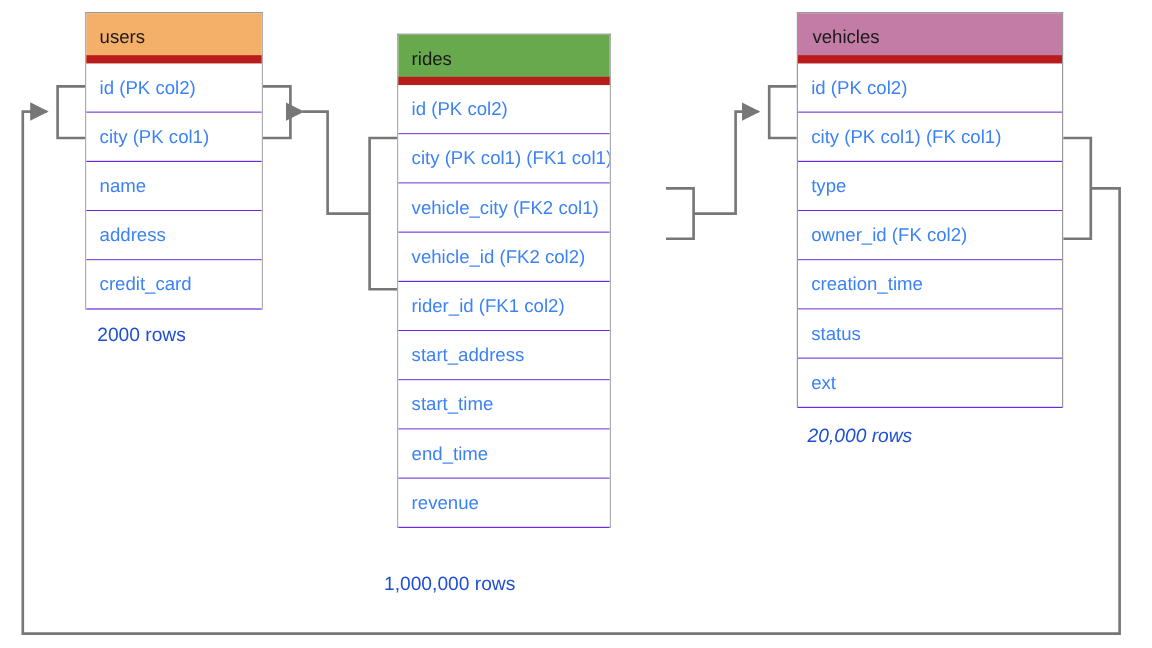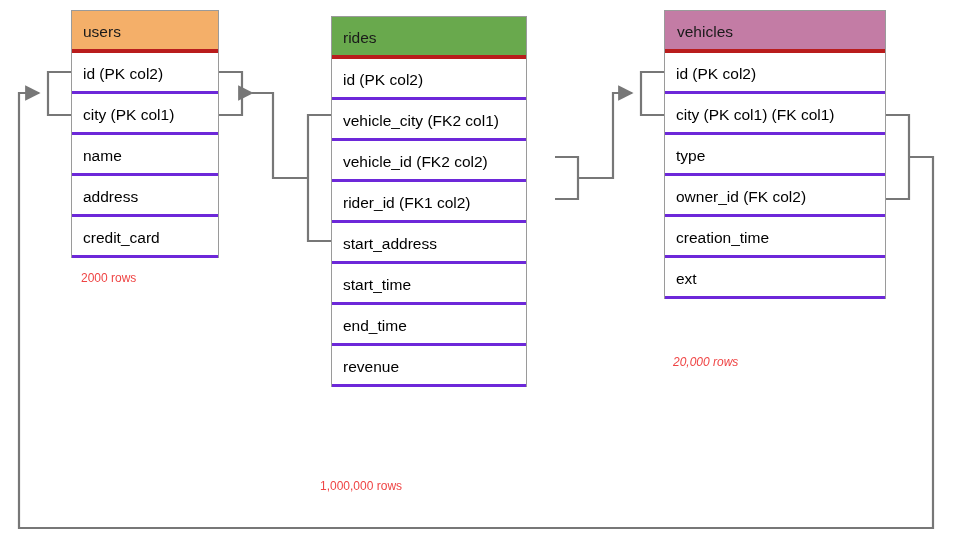--- a/index.html
+++ b/index.html
@@ -30,40 +30,40 @@
     border: 1px solid #9a9a9a;
     border-bottom: none;
   }
   .tbl-header {
     box-sizing: border-box;
     height: 42px;
     line-height: 42px;
     padding: 0 0 0 11px;
     font-size: 15.5px;
     color: #1a1a1a;
-    border-bottom: 4px solid #b91c1c;
+    border-bottom: 7px solid #b91c1c;
     white-space: nowrap;
     overflow: hidden;
   }
   .tbl-row {
     box-sizing: border-box;
     height: 41px;
     line-height: 41px;
     padding: 0 0 0 11px;
     font-size: 15.5px;
-    color: #000000;
+    color: #3b82f6;
     background: #ffffff;
-    border-bottom: 3px solid #6d28d9;
+    border-bottom: 1px solid #6d28d9;
     white-space: nowrap;
     overflow: hidden;
   }
   .row-count {
     position: absolute;
-    font-size: 12px;
-    color: #ef4444;
+    font-size: 16px;
+    color: #1d4ed8;
     white-space: nowrap;
   }
 </style>
 </head>
 <body>
 
 <div id="canvas">
 
   <svg id="wires" viewBox="0 0 960 540" width="960" height="540">
     <defs>
@@ -100,37 +100,39 @@
   <div class="table" style="left:71px; top:10px; width:148px;">
     <div class="tbl-header" style="background:#f4af69;">users</div>
     <div class="tbl-row">id (PK col2)</div>
     <div class="tbl-row">city (PK col1)</div>
     <div class="tbl-row">name</div>
     <div class="tbl-row">address</div>
     <div class="tbl-row">credit_card</div>
   </div>
   <div class="row-count" style="left:81px; top:271px;">2000 rows</div>
 
-  <div class="table" style="left:331px; top:16px; width:196px;">
+  <div class="table" style="left:331px; top:28px; width:178px;">
     <div class="tbl-header" style="background:#69a94d;">rides</div>
     <div class="tbl-row">id (PK col2)</div>
+    <div class="tbl-row">city (PK col1) (FK1 col1)</div>
     <div class="tbl-row">vehicle_city (FK2 col1)</div>
     <div class="tbl-row">vehicle_id (FK2 col2)</div>
     <div class="tbl-row">rider_id (FK1 col2)</div>
     <div class="tbl-row">start_address</div>
     <div class="tbl-row">start_time</div>
     <div class="tbl-row">end_time</div>
     <div class="tbl-row">revenue</div>
   </div>
   <div class="row-count" style="left:320px; top:479px;">1,000,000 rows</div>
 
   <div class="table" style="left:664px; top:10px; width:222px;">
     <div class="tbl-header" style="background:#c37ca5;padding-left:12px;">vehicles</div>
     <div class="tbl-row">id (PK col2)</div>
     <div class="tbl-row">city (PK col1) (FK col1)</div>
     <div class="tbl-row">type</div>
     <div class="tbl-row">owner_id (FK col2)</div>
     <div class="tbl-row">creation_time</div>
+    <div class="tbl-row">status</div>
     <div class="tbl-row">ext</div>
   </div>
   <div class="row-count" style="left:673px; top:355px;font-style:italic;">20,000 rows</div>
 
 </div>
 
 </body></html>

